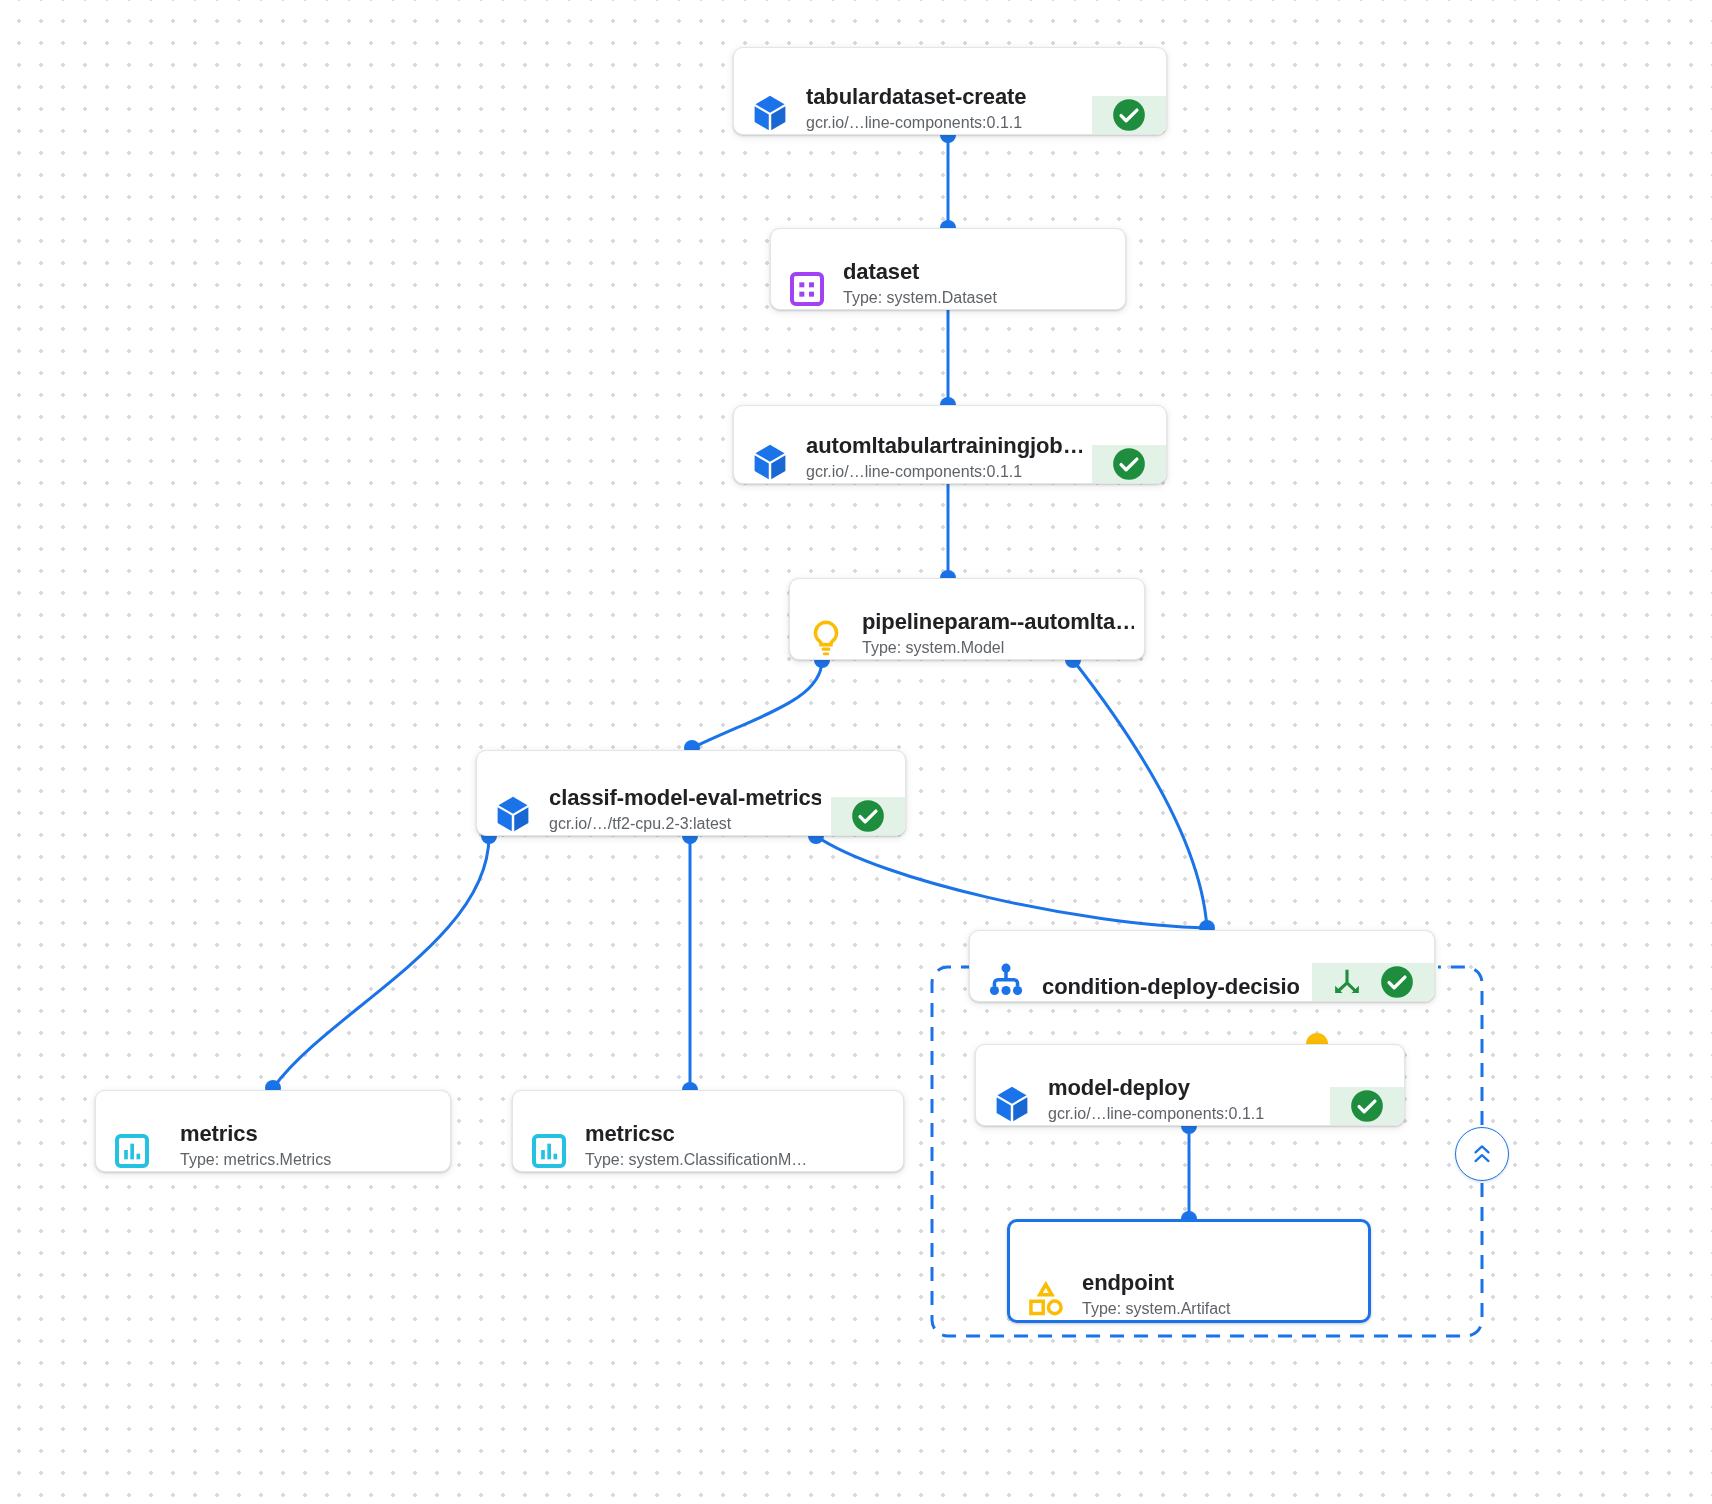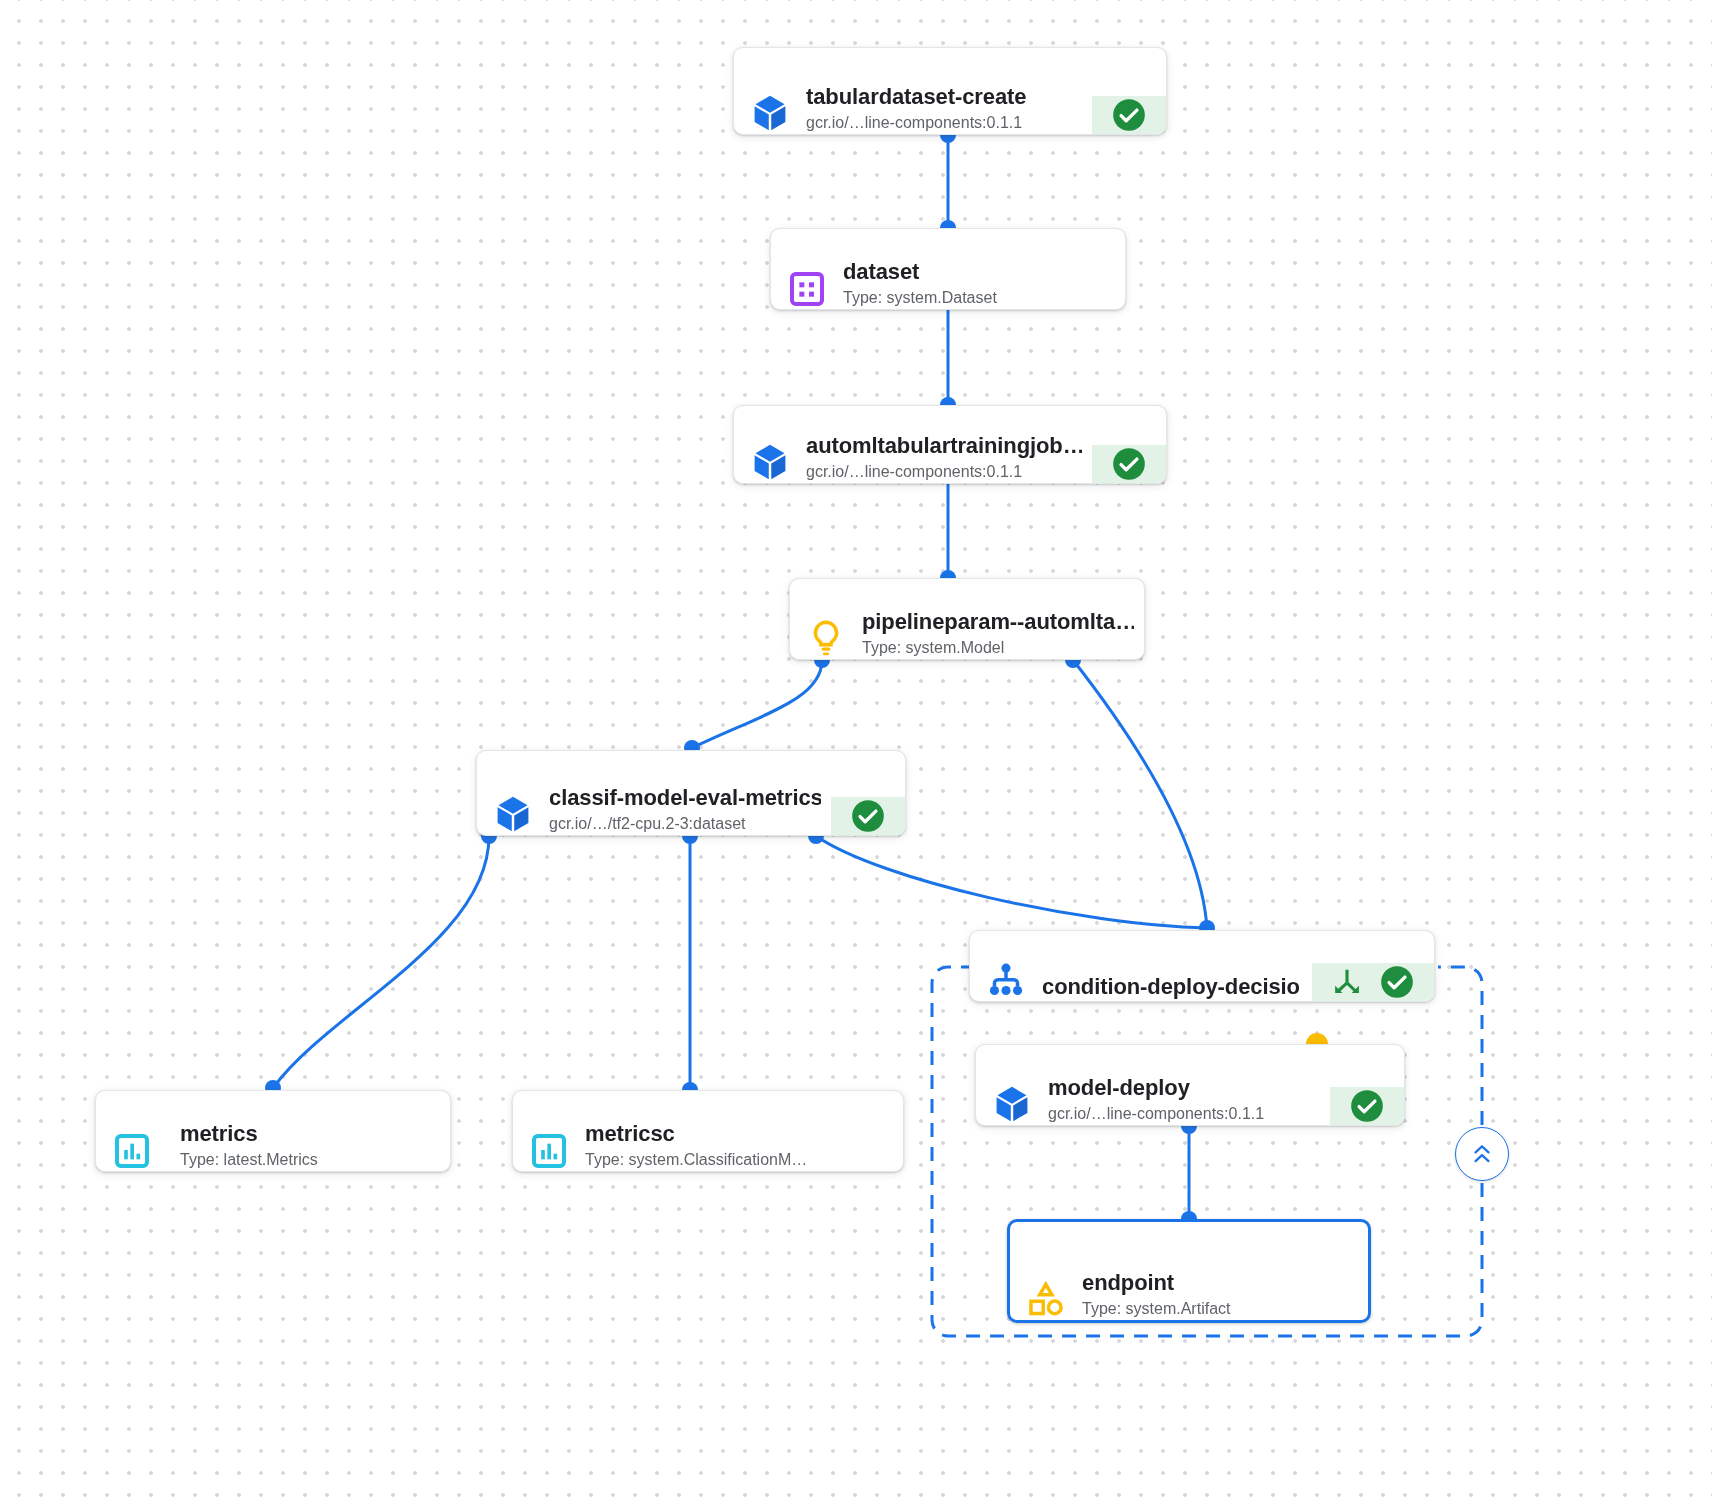--- a/index.html
+++ b/index.html
@@ -199,21 +199,21 @@
   <div class="node" style="left:476px;top:750px;width:430px;height:86px;">
     <div class="icon-wrap">
       <svg width="42" height="42" viewBox="0 0 24 24">
         <path d="M12 2.2 20.3 7 12 11.8 3.7 7z" fill="#1a73e8"></path>
         <path d="M3.2 8.1 11.3 12.8v9L3.2 17.2z" fill="#1a73e8"></path>
         <path d="M12.7 12.8 20.8 8.1v9.1l-8.1 4.6z" fill="#1967d2"></path>
       </svg>
     </div>
     <div class="body">
       <div class="title">classif-model-eval-metrics</div>
-      <div class="subtitle">gcr.io/…/tf2-cpu.2-3:dataset</div>
+      <div class="subtitle">gcr.io/…/tf2-cpu.2-3:latest</div>
     </div>
     <div class="status">
       <span>
         <svg width="38" height="38" viewBox="0 0 24 24">
           <circle cx="12" cy="12" r="10" fill="#1e8e3e"></circle>
           <path d="M7 12.4l3.2 3.2L17 8.9" fill="none" stroke="#fff" stroke-width="2.1" stroke-linecap="round" stroke-linejoin="round"></path>
         </svg>
       </span>
     </div>
   </div>
@@ -222,21 +222,21 @@
     <div class="icon-wrap">
       <svg width="40" height="40" viewBox="0 0 24 24">
         <rect x="3" y="3" width="18" height="18" rx="2.2" fill="none" stroke="#24c1e0" stroke-width="2.4"></rect>
         <rect x="7.3" y="11.4" width="2.2" height="5.6" fill="#24c1e0"></rect>
         <rect x="11" y="7.6" width="2.2" height="9.4" fill="#24c1e0"></rect>
         <rect x="14.7" y="13.6" width="2.2" height="3.4" fill="#24c1e0"></rect>
       </svg>
     </div>
     <div class="body">
       <div class="title">metrics</div>
-      <div class="subtitle">Type: latest.Metrics</div>
+      <div class="subtitle">Type: metrics.Metrics</div>
     </div>
   </div>
 
   <div class="node" style="left:512px;top:1090px;width:392px;height:82px;">
     <div class="icon-wrap">
       <svg width="40" height="40" viewBox="0 0 24 24">
         <rect x="3" y="3" width="18" height="18" rx="2.2" fill="none" stroke="#24c1e0" stroke-width="2.4"></rect>
         <rect x="7.3" y="11.4" width="2.2" height="5.6" fill="#24c1e0"></rect>
         <rect x="11" y="7.6" width="2.2" height="9.4" fill="#24c1e0"></rect>
         <rect x="14.7" y="13.6" width="2.2" height="3.4" fill="#24c1e0"></rect>

